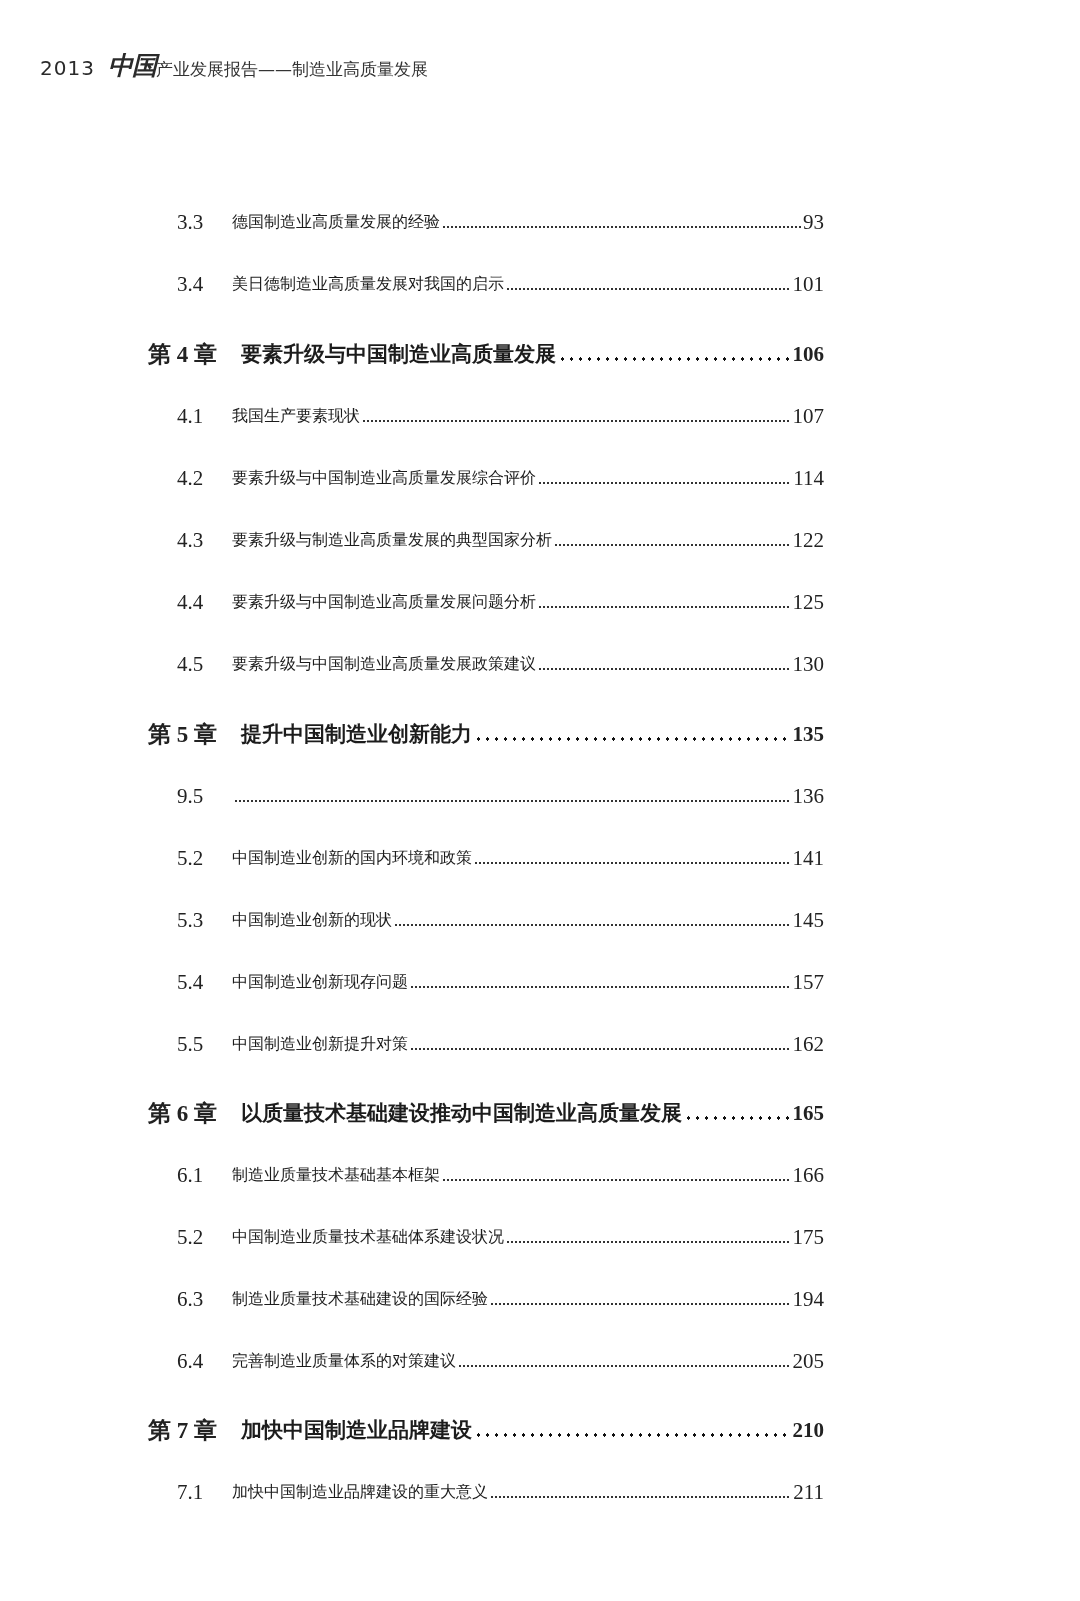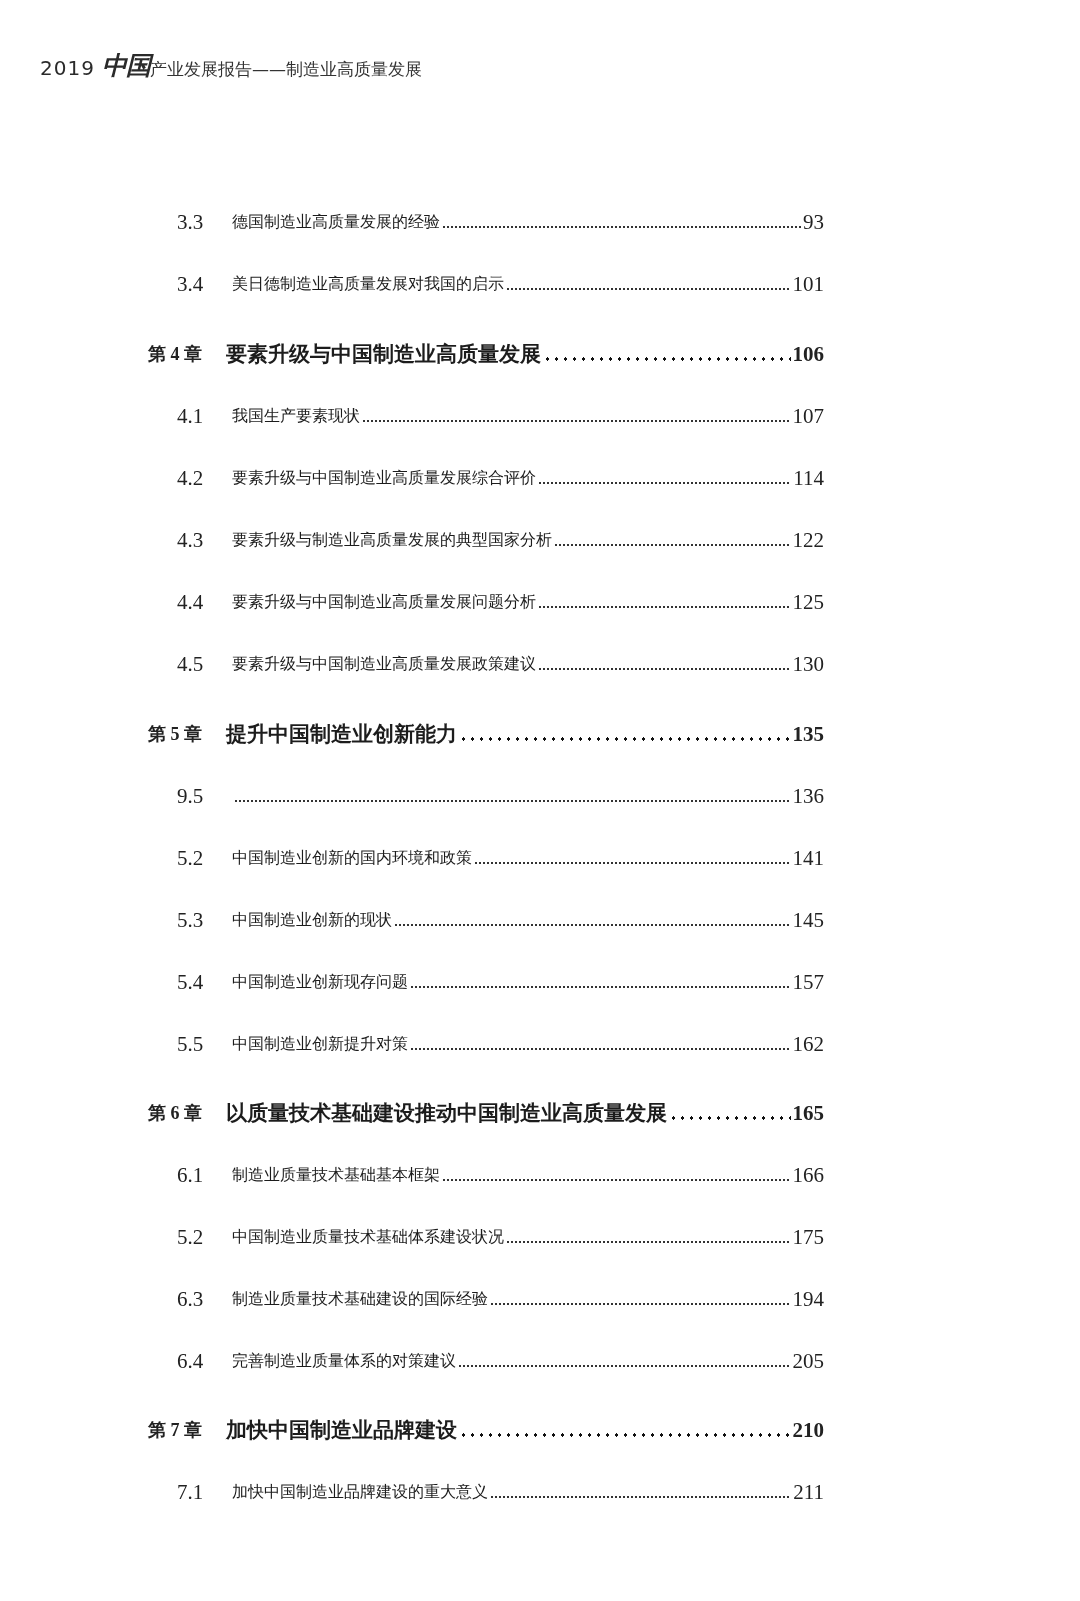--- a/index.html
+++ b/index.html
@@ -27,21 +27,21 @@
       font-family: "DejaVu Sans", sans-serif;
       font-size: 20px;
       letter-spacing: 1px;
       line-height: 24px;
     }
     .rh-logo {
       font-family: "DejaVu Serif", serif;
       font-weight: bold;
       font-size: 25px;
       line-height: 28px;
-      margin-left: 7px;
+      margin-left: 13px;
       letter-spacing: -1px;
       font-style: italic;
     }
     .rh-title {
       font-family: "DejaVu Sans", sans-serif;
       font-size: 17px;
       line-height: 22px;
       color: #333;
     }
 
@@ -65,21 +65,21 @@
     .num {
       font-family: "Liberation Serif", "DejaVu Serif", serif;
       font-size: 21px;
       width: 55px;
       flex: none;
       color: #222;
     }
     .chapter .num {
       width: auto;
       font-weight: bold;
-      font-size: 18px;
+      font-size: 23px;
       margin-right: 24px;
       white-space: nowrap;
     }
     .title {
       font-family: "DejaVu Sans", sans-serif;
       font-size: 16px;
       white-space: nowrap;
       flex: none;
       color: #1c1c1c;
     }
@@ -104,21 +104,21 @@
       font-size: 21px;
       flex: none;
       color: #222;
     }
     .chapter .page { font-weight: bold; }
   </style>
 </head>
 <body>
 
 <div class="running-head">
-  <span class="rh-year">2019</span>
+  <span class="rh-year">2013</span>
   <span class="rh-logo">中国</span>
   <span class="rh-title">产业发展报告——制造业高质量发展</span>
 </div>
 
 <div class="toc">
   <div class="toc-row section" style="top:204px">
     <span class="num">3.3</span>
     <span class="title">德国制造业高质量发展的经验</span>
     <span class="leader"></span>
     <span class="page">93</span>

